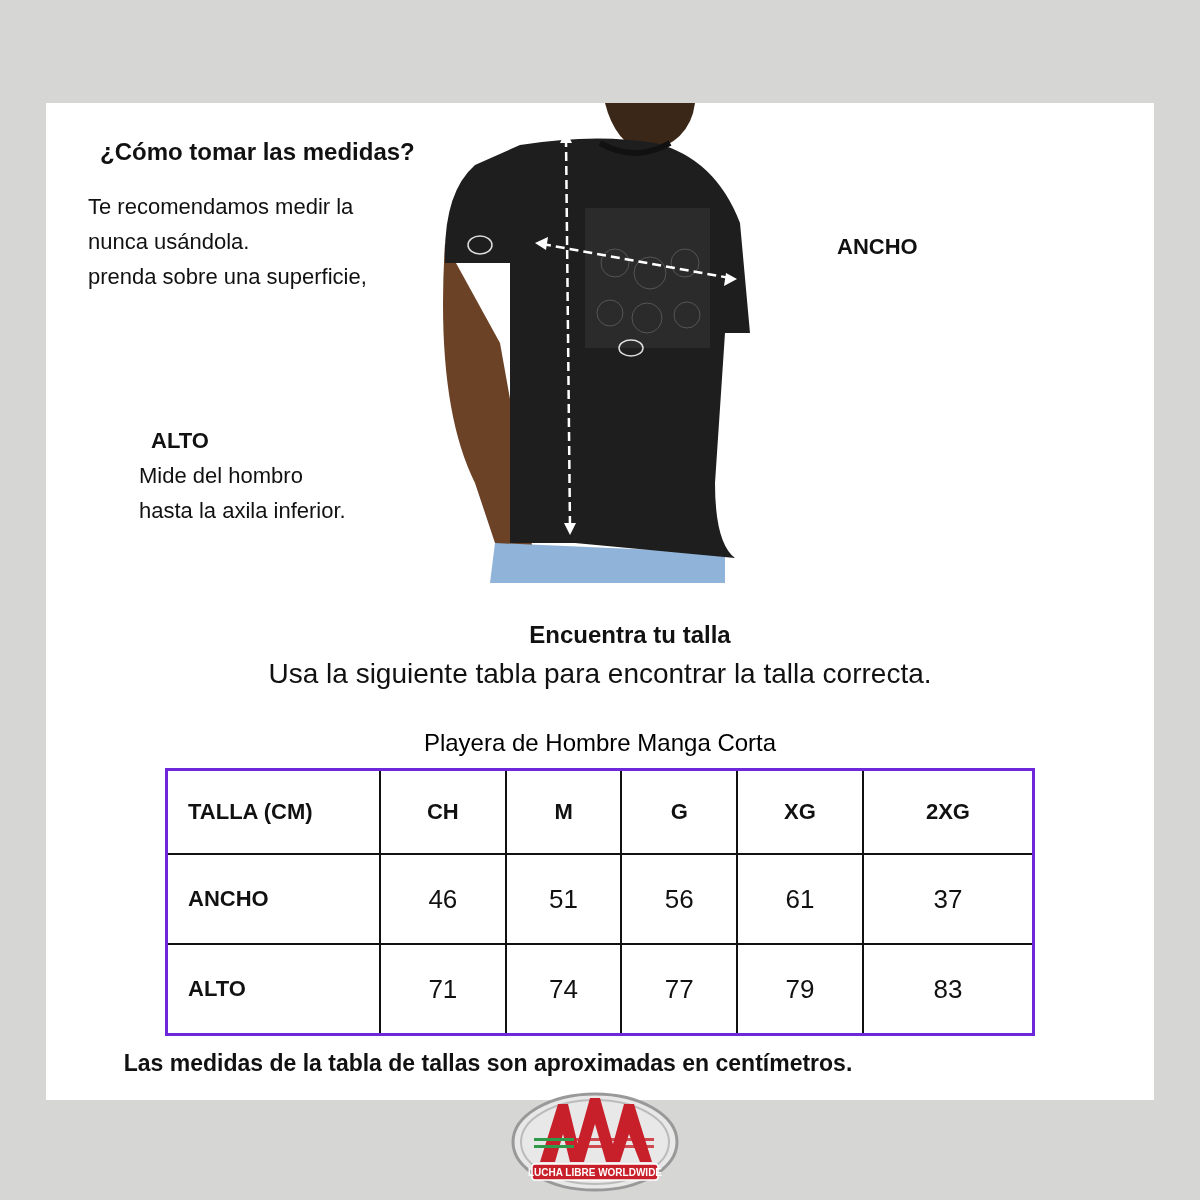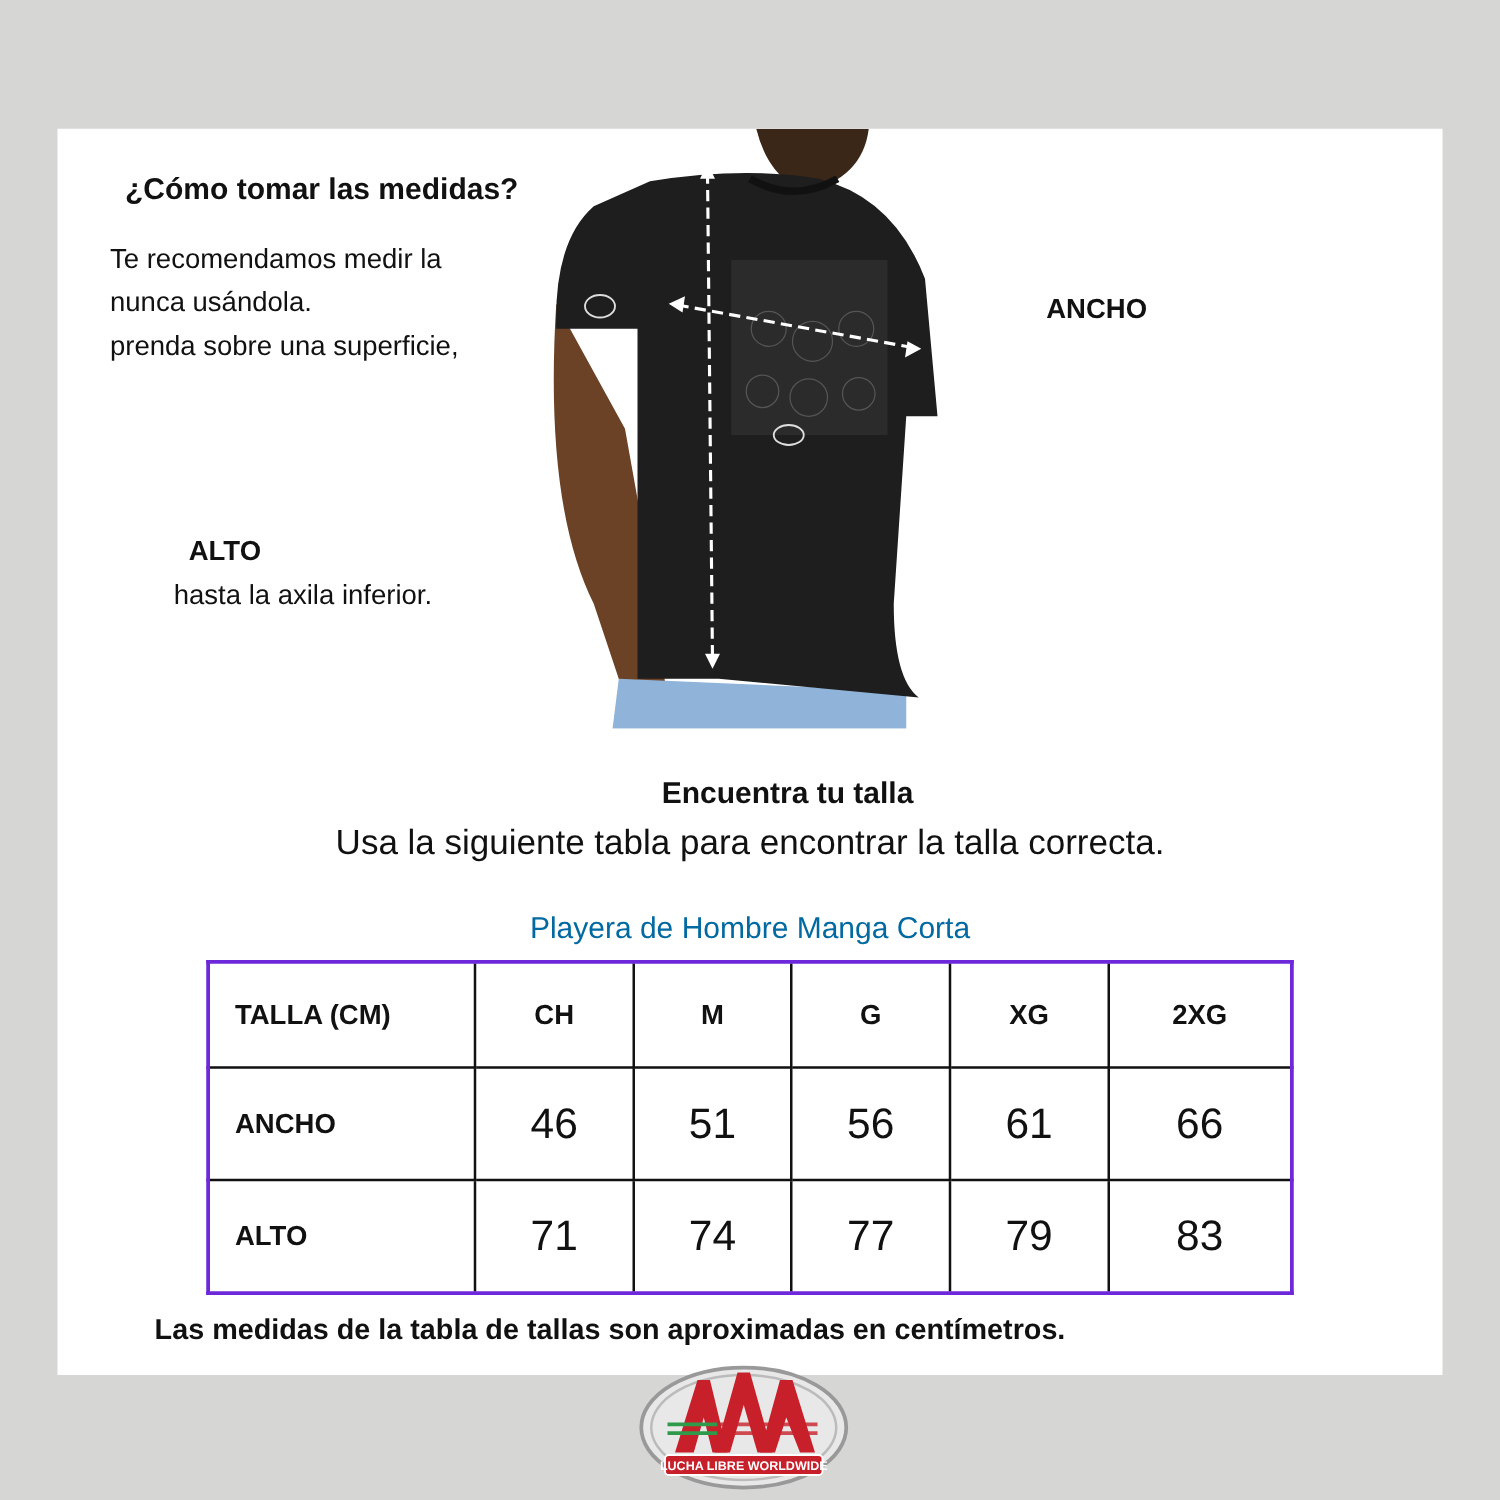--- a/index.html
+++ b/index.html
@@ -3,21 +3,21 @@
 <meta charset="utf-8">
 <style>
   html,body{margin:0;padding:0;}
   body{width:1200px;height:1200px;background:#d6d6d4;position:relative;overflow:hidden;font-family:"Liberation Sans",sans-serif;color:#111;}
   .card{position:absolute;left:46px;top:103px;width:1108px;height:997px;background:#fff;}
   .abs{position:absolute;}
   .h-bold{font-weight:bold;margin-left:12px;}
   .t22{font-size:22px;line-height:35px;}
   .photo{position:absolute;left:425px;top:103px;width:330px;height:480px;overflow:hidden;}
   .table{position:absolute;left:165px;top:768px;width:870px;border-collapse:collapse;border:3px solid #6d28d9;}
-  .table td{border:2.5px solid #111;height:86px;text-align:center;font-size:34px;}
+  .table td{border:2.5px solid #111;height:86px;text-align:center;font-size:26px;}
   .table tr:first-child td{height:80px;font-size:22px;font-weight:bold;}
   .table td.rowhead{text-align:left;padding-left:20px;font-size:22px;font-weight:bold;width:190px;}
   .logo{position:absolute;left:510px;top:1090px;width:170px;height:105px;}
 </style>
 </head>
 <body>
 
 <div class="card"></div>
 
 <div class="abs h-bold" style="left:88px;top:138px;font-size:24px;">¿Cómo tomar las medidas?</div>
@@ -26,20 +26,21 @@
   <div>nunca usándola.</div>
   <div>prenda sobre una superficie,</div>
 </div>
 
 <div class="abs t22" style="left:825px;top:229px;">
   <div class="h-bold">ANCHO</div>
 </div>
 
 <div class="abs t22" style="left:139px;top:423px;">
   <div class="h-bold">ALTO</div>
+  <div>Mide del hombro</div>
   <div>hasta la axila inferior.</div>
 </div>
 
 <div class="photo">
   <svg width="330" height="480" viewBox="0 0 330 480">
     <rect x="0" y="0" width="330" height="480" fill="#fff"></rect>
     <path d="M180 0 L270 0 Q265 40 220 50 Q190 40 180 0Z" fill="#3a2718"></path>
     <path d="M20 140 Q10 300 50 380 L80 470 L110 470 L100 380 L75 240 Z" fill="#6b4226"></path>
     <path d="M70 440 L300 450 L300 480 L65 480 Z" fill="#8fb3d9"></path>
     <path d="M95 42 Q170 30 230 40 Q290 55 315 120 L325 230 L300 230 L290 380 Q290 440 310 455 L150 440 L85 440 L85 160 L20 160 Q18 90 50 62 Z" fill="#1e1e1e"></path>
@@ -60,39 +61,39 @@
     <polygon points="145,432 139,420 151,420" fill="#fff"></polygon>
     <line x1="117" y1="141" x2="305" y2="175" stroke="#fff" stroke-width="2.5" stroke-dasharray="9 5"></line>
     <polygon points="110,140 123,134 121,147" fill="#fff"></polygon>
     <polygon points="312,176 299,183 301,170" fill="#fff"></polygon>
   </svg>
 </div>
 
 <div class="abs h-bold" style="left:0;width:1200px;top:621px;text-align:center;font-size:24px;padding-left:18px;">Encuentra tu talla</div>
 <div class="abs" style="left:0;width:1200px;top:658px;text-align:center;font-size:28px;">Usa la siguiente tabla para encontrar la talla correcta.</div>
 
-<div class="abs" style="left:0;width:1200px;top:729px;text-align:center;font-size:24px;color:#0369a1;">Playera de Hombre Manga Corta</div>
+<div class="abs" style="left:0;width:1200px;top:729px;text-align:center;font-size:24px;color:#000000;">Playera de Hombre Manga Corta</div>
 
 <table class="table">
   <tbody>
       <tr>
     <td class="rowhead">TALLA (CM)</td>
     <td>CH</td>
     <td>M</td>
     <td>G</td>
     <td>XG</td>
     <td>2XG</td>
   </tr>
   <tr>
     <td class="rowhead">ANCHO</td>
     <td>46</td>
     <td>51</td>
     <td>56</td>
     <td>61</td>
-    <td>66</td>
+    <td>37</td>
   </tr>
   <tr>
     <td class="rowhead">ALTO</td>
     <td>71</td>
     <td>74</td>
     <td>77</td>
     <td>79</td>
     <td>83</td>
   </tr>
 </tbody>

